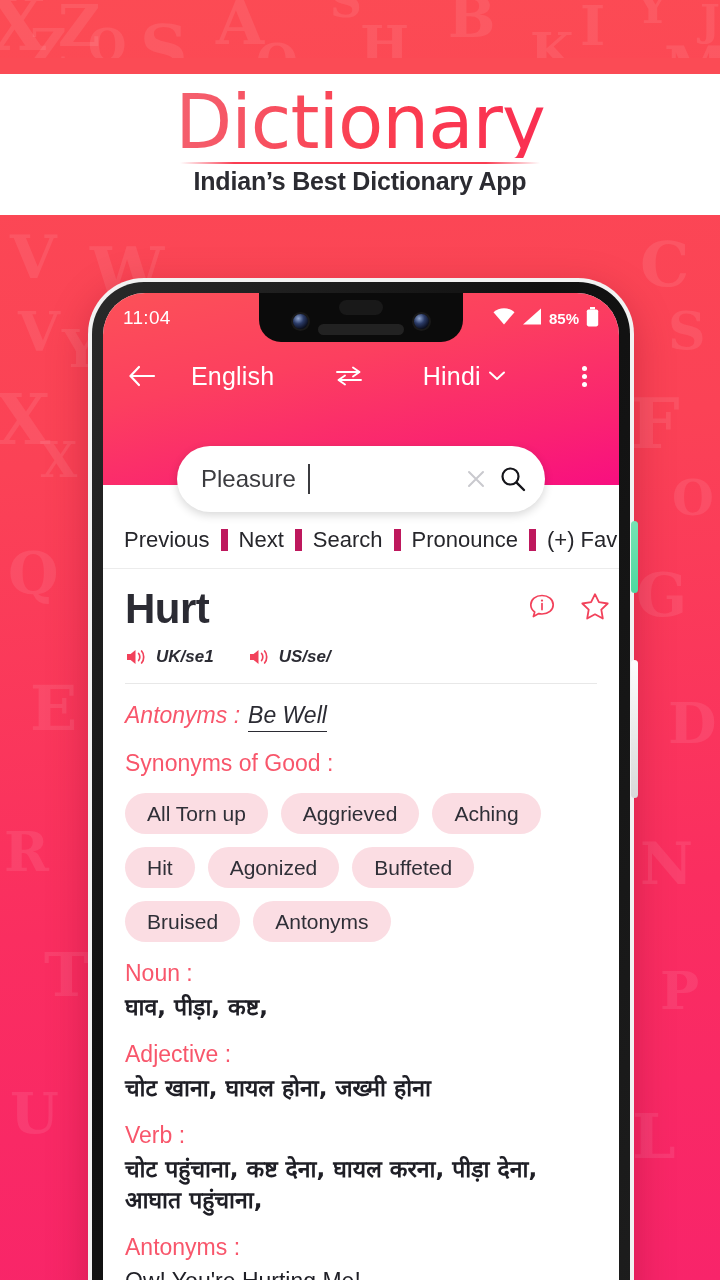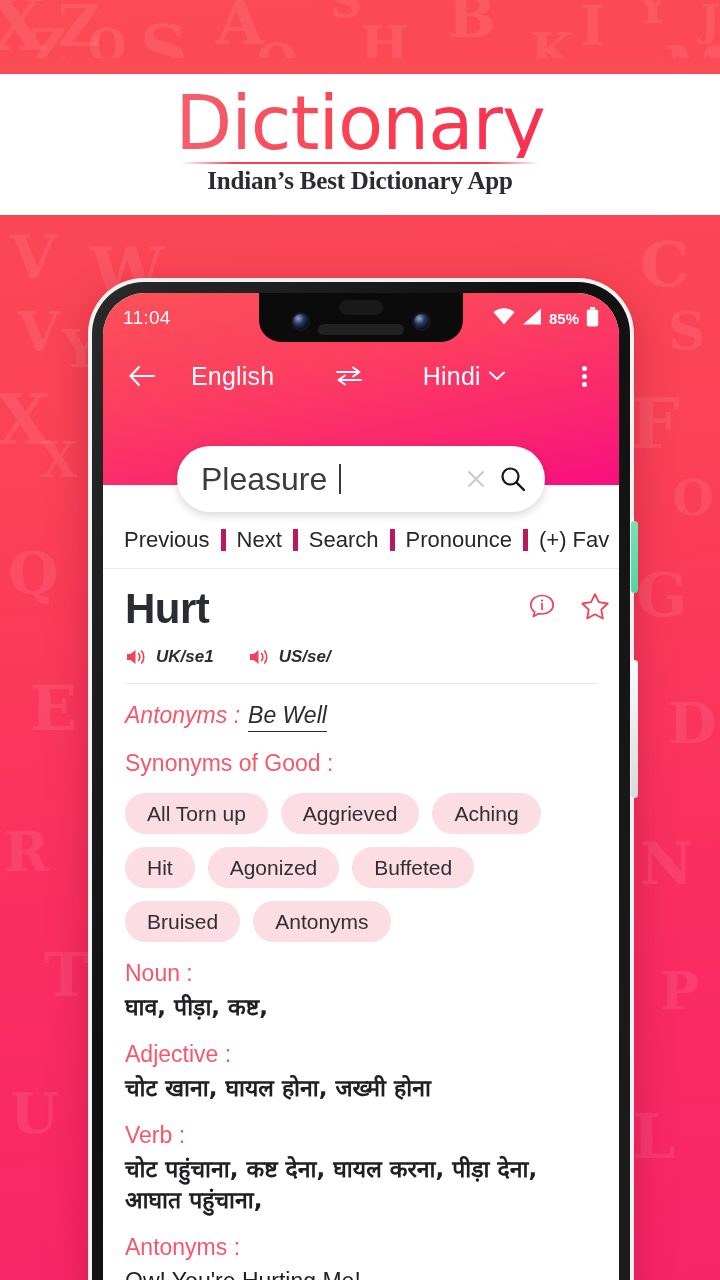--- a/index.html
+++ b/index.html
@@ -44,21 +44,21 @@
     -webkit-background-clip: text; background-clip: text;
     -webkit-text-fill-color: transparent; color: #FA3D52;
     line-height: 0.95;
     margin-top: -6px;
   }
   .banner-rule {
     width: 360px; height: 2px; margin: 4px 0 3px 0;
     background: linear-gradient(90deg, rgba(250,61,82,0) 0%, #FA3D52 15%, #FA3D52 85%, rgba(250,61,82,0) 100%);
   }
   .banner-sub {
-    font-family: Liberation Serif, serif;
+    font-family: Liberation Sans, sans-serif;
     font-size: 25px; font-weight: 700; color: #2B2B31;
     letter-spacing: -0.2px;
   }
 
   
   .device {
     position: absolute; left: 88px; top: 278px;
     width: 546px; height: 1060px;
     border-radius: 56px;
     background: #F2F2F2;
@@ -158,21 +158,21 @@
     width: 368px; height: 66px;
     background: #fff;
     border-radius: 34px;
     box-shadow: 0 3px 10px rgba(0,0,0,0.16);
     display: flex; align-items: center;
     padding: 0 18px 0 24px;
     z-index: 5;
   }
   .search-text {
     flex: 1;
-    font-size: 32px; color: #3b3b3f;
+    font-size: 24px; color: #3b3b3f;
     display: flex; align-items: center;
   }
   .caret {
     display: inline-block; width: 2px; height: 30px;
     background: #3b3b3f; margin-left: 12px;
   }
   .sb-icon { display:flex; align-items:center; justify-content:center; margin-left: 10px; }
 
   
   .app-body {
@@ -185,21 +185,21 @@
     display: flex; align-items: center;
     height: 58px;
     padding: 0 10px;
     border-bottom: 1px solid #ECECEC;
     margin-top: 26px;
   }
   .action-row .act {
     font-size: 22px; color: #26262B;
     padding: 0 11px;
     white-space: nowrap;
-    border-right: 5px solid #be185d;
+    border-right: 7px solid #be185d;
     line-height: 1;
   }
   .action-row .act:last-child { border-right: none; padding-right: 4px; }
 
   .word-row {
     display: flex; align-items: center; justify-content: space-between;
     padding: 16px 8px 0 22px;
     gap: 16px;
   }
   .word { font-size: 42px; font-weight: 700; color: #2B2B33; letter-spacing: -0.5px; }

